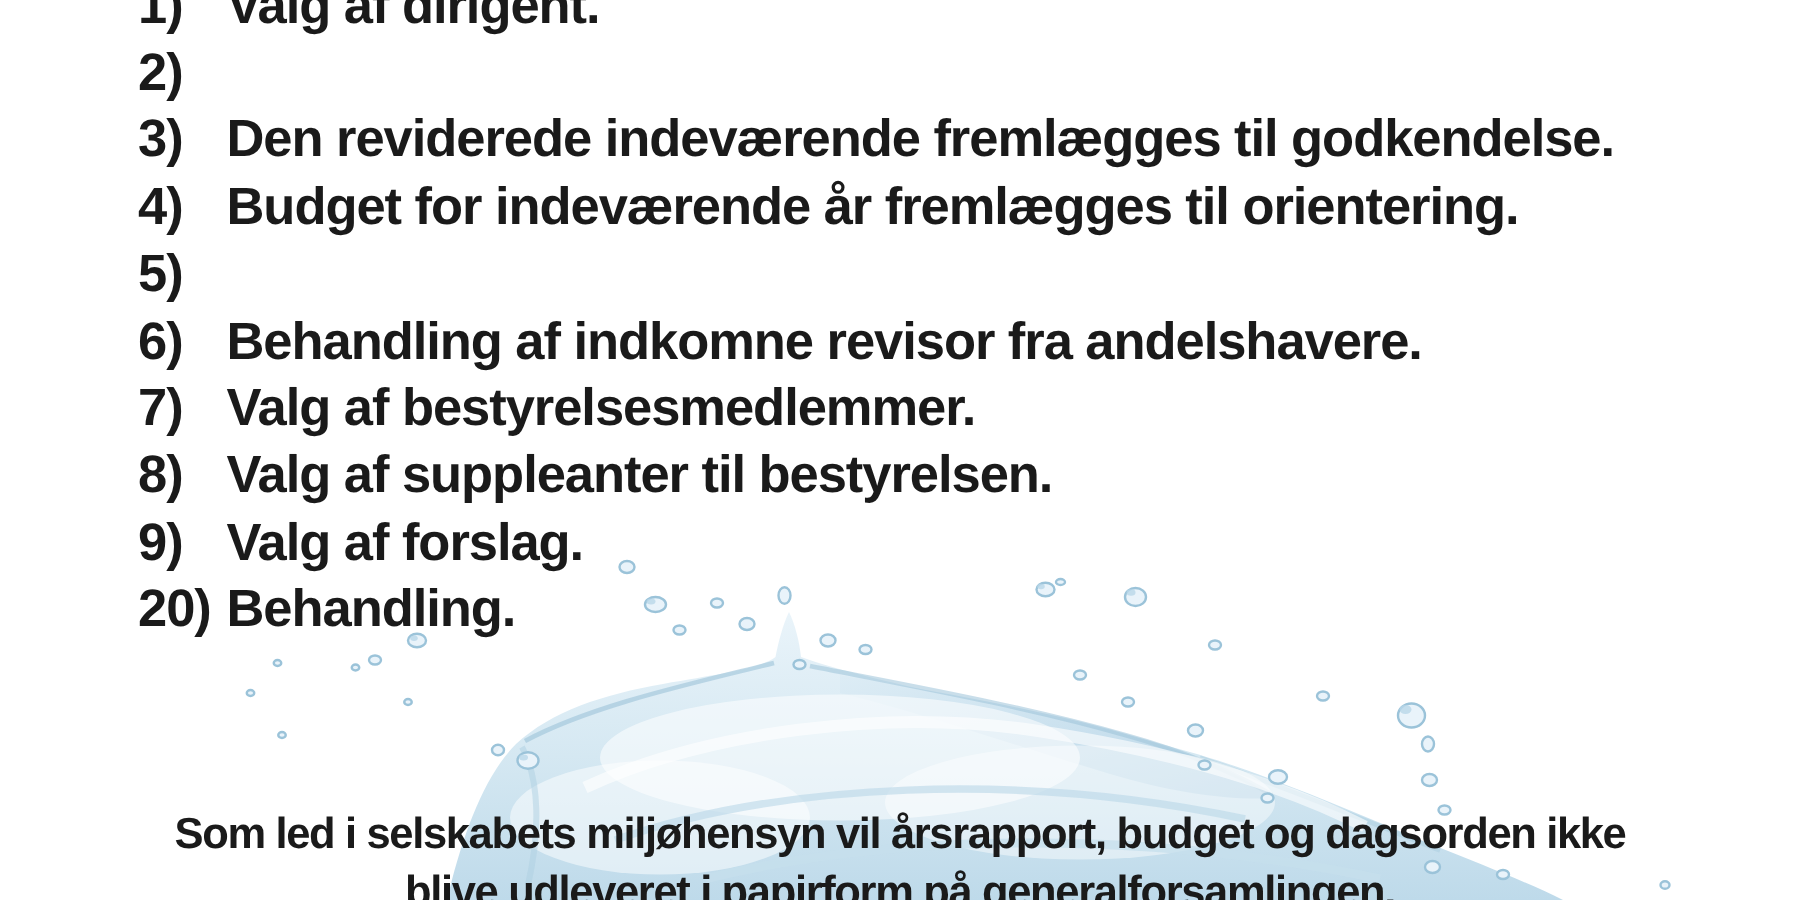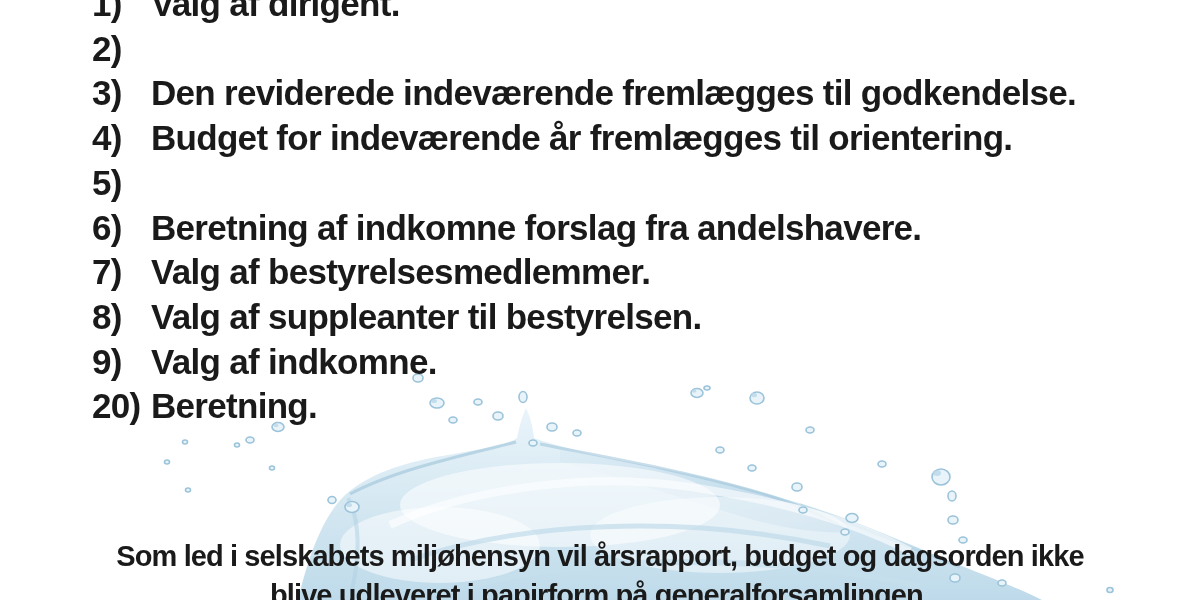--- a/index.html
+++ b/index.html
@@ -184,37 +184,37 @@
     </div>
     <div class="agenda-row">
       <span class="agenda-num">4)</span>
       <span class="agenda-text">Budget for indeværende år fremlægges til orientering.</span>
     </div>
     <div class="agenda-row">
       <span class="agenda-num">5)</span>
     </div>
     <div class="agenda-row">
       <span class="agenda-num">6)</span>
-      <span class="agenda-text">Beretning af indkomne forslag fra andelshavere.</span>
+      <span class="agenda-text">Behandling af indkomne revisor fra andelshavere.</span>
     </div>
     <div class="agenda-row">
       <span class="agenda-num">7)</span>
       <span class="agenda-text">Valg af bestyrelsesmedlemmer.</span>
     </div>
     <div class="agenda-row">
       <span class="agenda-num">8)</span>
       <span class="agenda-text">Valg af suppleanter til bestyrelsen.</span>
     </div>
     <div class="agenda-row">
       <span class="agenda-num">9)</span>
-      <span class="agenda-text">Valg af indkomne.</span>
+      <span class="agenda-text">Valg af forslag.</span>
     </div>
     <div class="agenda-row">
       <span class="agenda-num">20)</span>
-      <span class="agenda-text">Beretning.</span>
+      <span class="agenda-text">Behandling.</span>
     </div>
   </div>
 
   <div class="footer">
     <div>Som led i selskabets miljøhensyn vil årsrapport, budget og dagsorden ikke</div>
     <div>blive udleveret i papirform på generalforsamlingen.</div>
   </div>
 
 </div>
 

